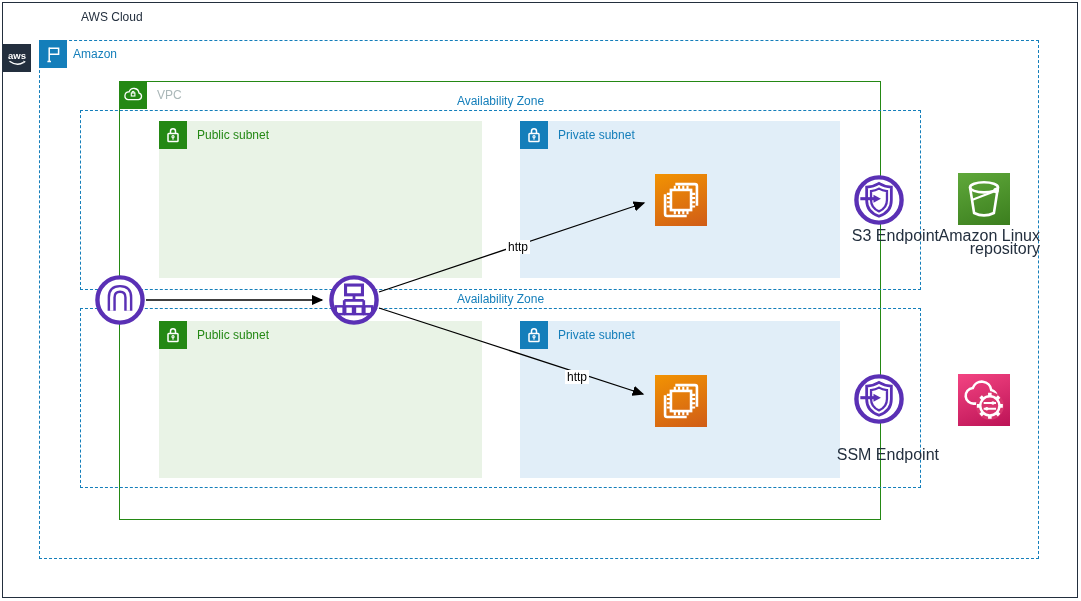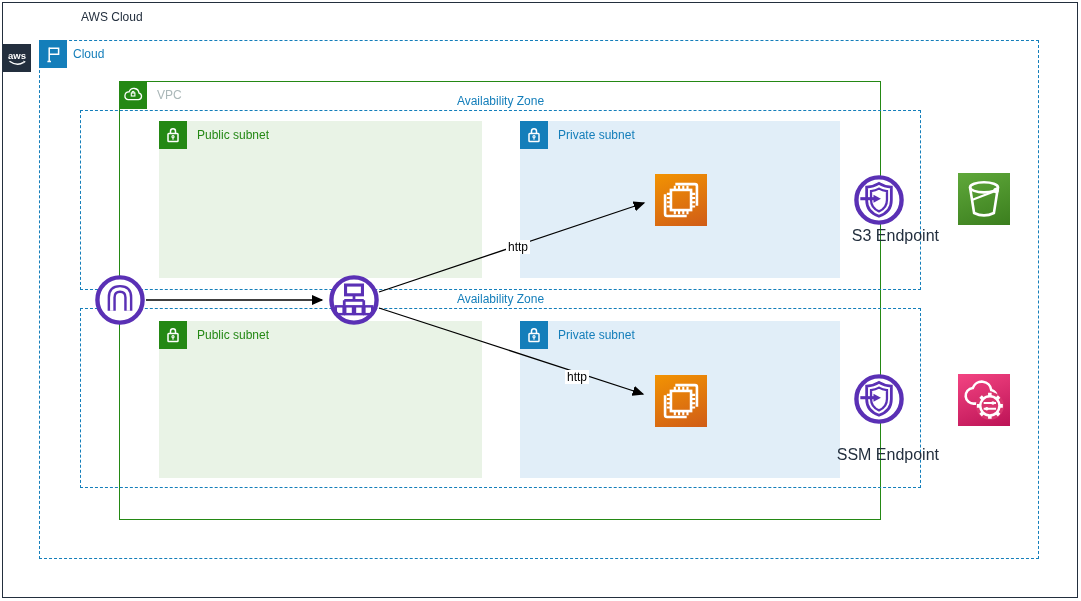--- a/index.html
+++ b/index.html
@@ -60,21 +60,21 @@
   </div>
   <span class="hlabel t-dark" style="left:38px;top:3px;margin-left:43px;">AWS Cloud</span>
 
   <div class="grp grp-region" style="left:39px;top:40px;width:1000px;height:519px;"></div>
   <div class="hicon bg-blue" style="left:39px;top:40px;">
     <svg viewBox="0 0 28 28">
       <path class="sw" stroke-width="1.5" d="M10.2 7.5 V21.6 M8.4 21.6 h3.6"></path>
       <path class="sw" stroke-width="1.5" d="M10.2 8.3 H19.6 V14.3 H10.2"></path>
     </svg>
   </div>
-  <span class="hlabel t-blue" style="left:73px;top:40px;">Cloud</span>
+  <span class="hlabel t-blue" style="left:73px;top:40px;">Amazon</span>
 
   <div class="grp grp-vpc" style="left:119px;top:81px;width:762px;height:439px;"></div>
   <div class="hicon bg-green" style="left:119px;top:81px;">
     <svg viewBox="0 0 28 28">
       <path class="sw" stroke-width="1.3" d="M9 18.6 h10.4 a3.3 3.3 0 0 0 .6 -6.5 a5.1 5.1 0 0 0 -9.9 -1.2 a3.9 3.9 0 0 0 -1.1 7.7 z"></path>
       <rect class="sw" stroke-width="1.1" x="12.3" y="12" width="3.6" height="3"></rect>
       <path class="sw" stroke-width="1.1" d="M13.1 12 v-.8 a1 1 0 0 1 2 0 v.8"></path>
     </svg>
   </div>
   <span class="hlabel t-grey" style="left:157px;top:81px;">VPC</span>
@@ -211,20 +211,21 @@
   <div class="node-label" style="left:819px;top:448px;width:120px;">SSM Endpoint</div>
 
   <div class="node52 g-greenicon" style="left:958px;top:173px;">
     <svg viewBox="0 0 32 32">
       <ellipse class="sw" stroke-width="1.6" cx="16" cy="8.8" rx="8.6" ry="3.1"></ellipse>
       <path class="sw" stroke-width="1.6" d="M7.4 8.8 L9.9 24.6 Q16 27.6 22.1 24.6 L24.6 8.8"></path>
       <path class="sw" stroke-width="1.3" d="M8.9 16.4 L22.9 11.1"></path>
       <circle class="fw" cx="23.4" cy="10.8" r="1.7"></circle>
     </svg>
   </div>
+  <div class="node-label" style="left:928px;top:229px;width:112px;">Amazon Linux repository</div>
 
   <div class="node52 g-pink" style="left:958px;top:374px;">
     <svg viewBox="0 0 32 32">
       <path class="sw" stroke-width="1.6" d="M10 18.2 h9.5 a4.2 4.2 0 0 0 1 -8.3 a5.9 5.9 0 0 0 -11.4 -1.3 a4.7 4.7 0 0 0 .9 9.6 z"></path>
       <circle cx="19.6" cy="19.6" r="8.6" fill="#D8356E" stroke="none"></circle>
       <circle class="sw" stroke-width="1.5" cx="19.6" cy="19.6" r="5.9"></circle>
       <path class="sw" stroke-width="2.2" d="M25.4 19.6h2.2M23.7 23.7l1.6 1.6M19.6 25.4v2.2M15.5 23.7l-1.6 1.6M13.8 19.6h-2.2M15.5 15.5l-1.6 -1.6M19.6 13.8v-2.2M23.7 15.5l1.6 -1.6"></path>
       <path class="sw" stroke-width="1.2" d="M15.8 17.8 H23.4 M15.8 21.4 H23.4"></path>
       <circle class="fw" cx="21.5" cy="17.8" r="1.1"></circle>
       <circle class="fw" cx="17.7" cy="21.4" r="1.1"></circle>

